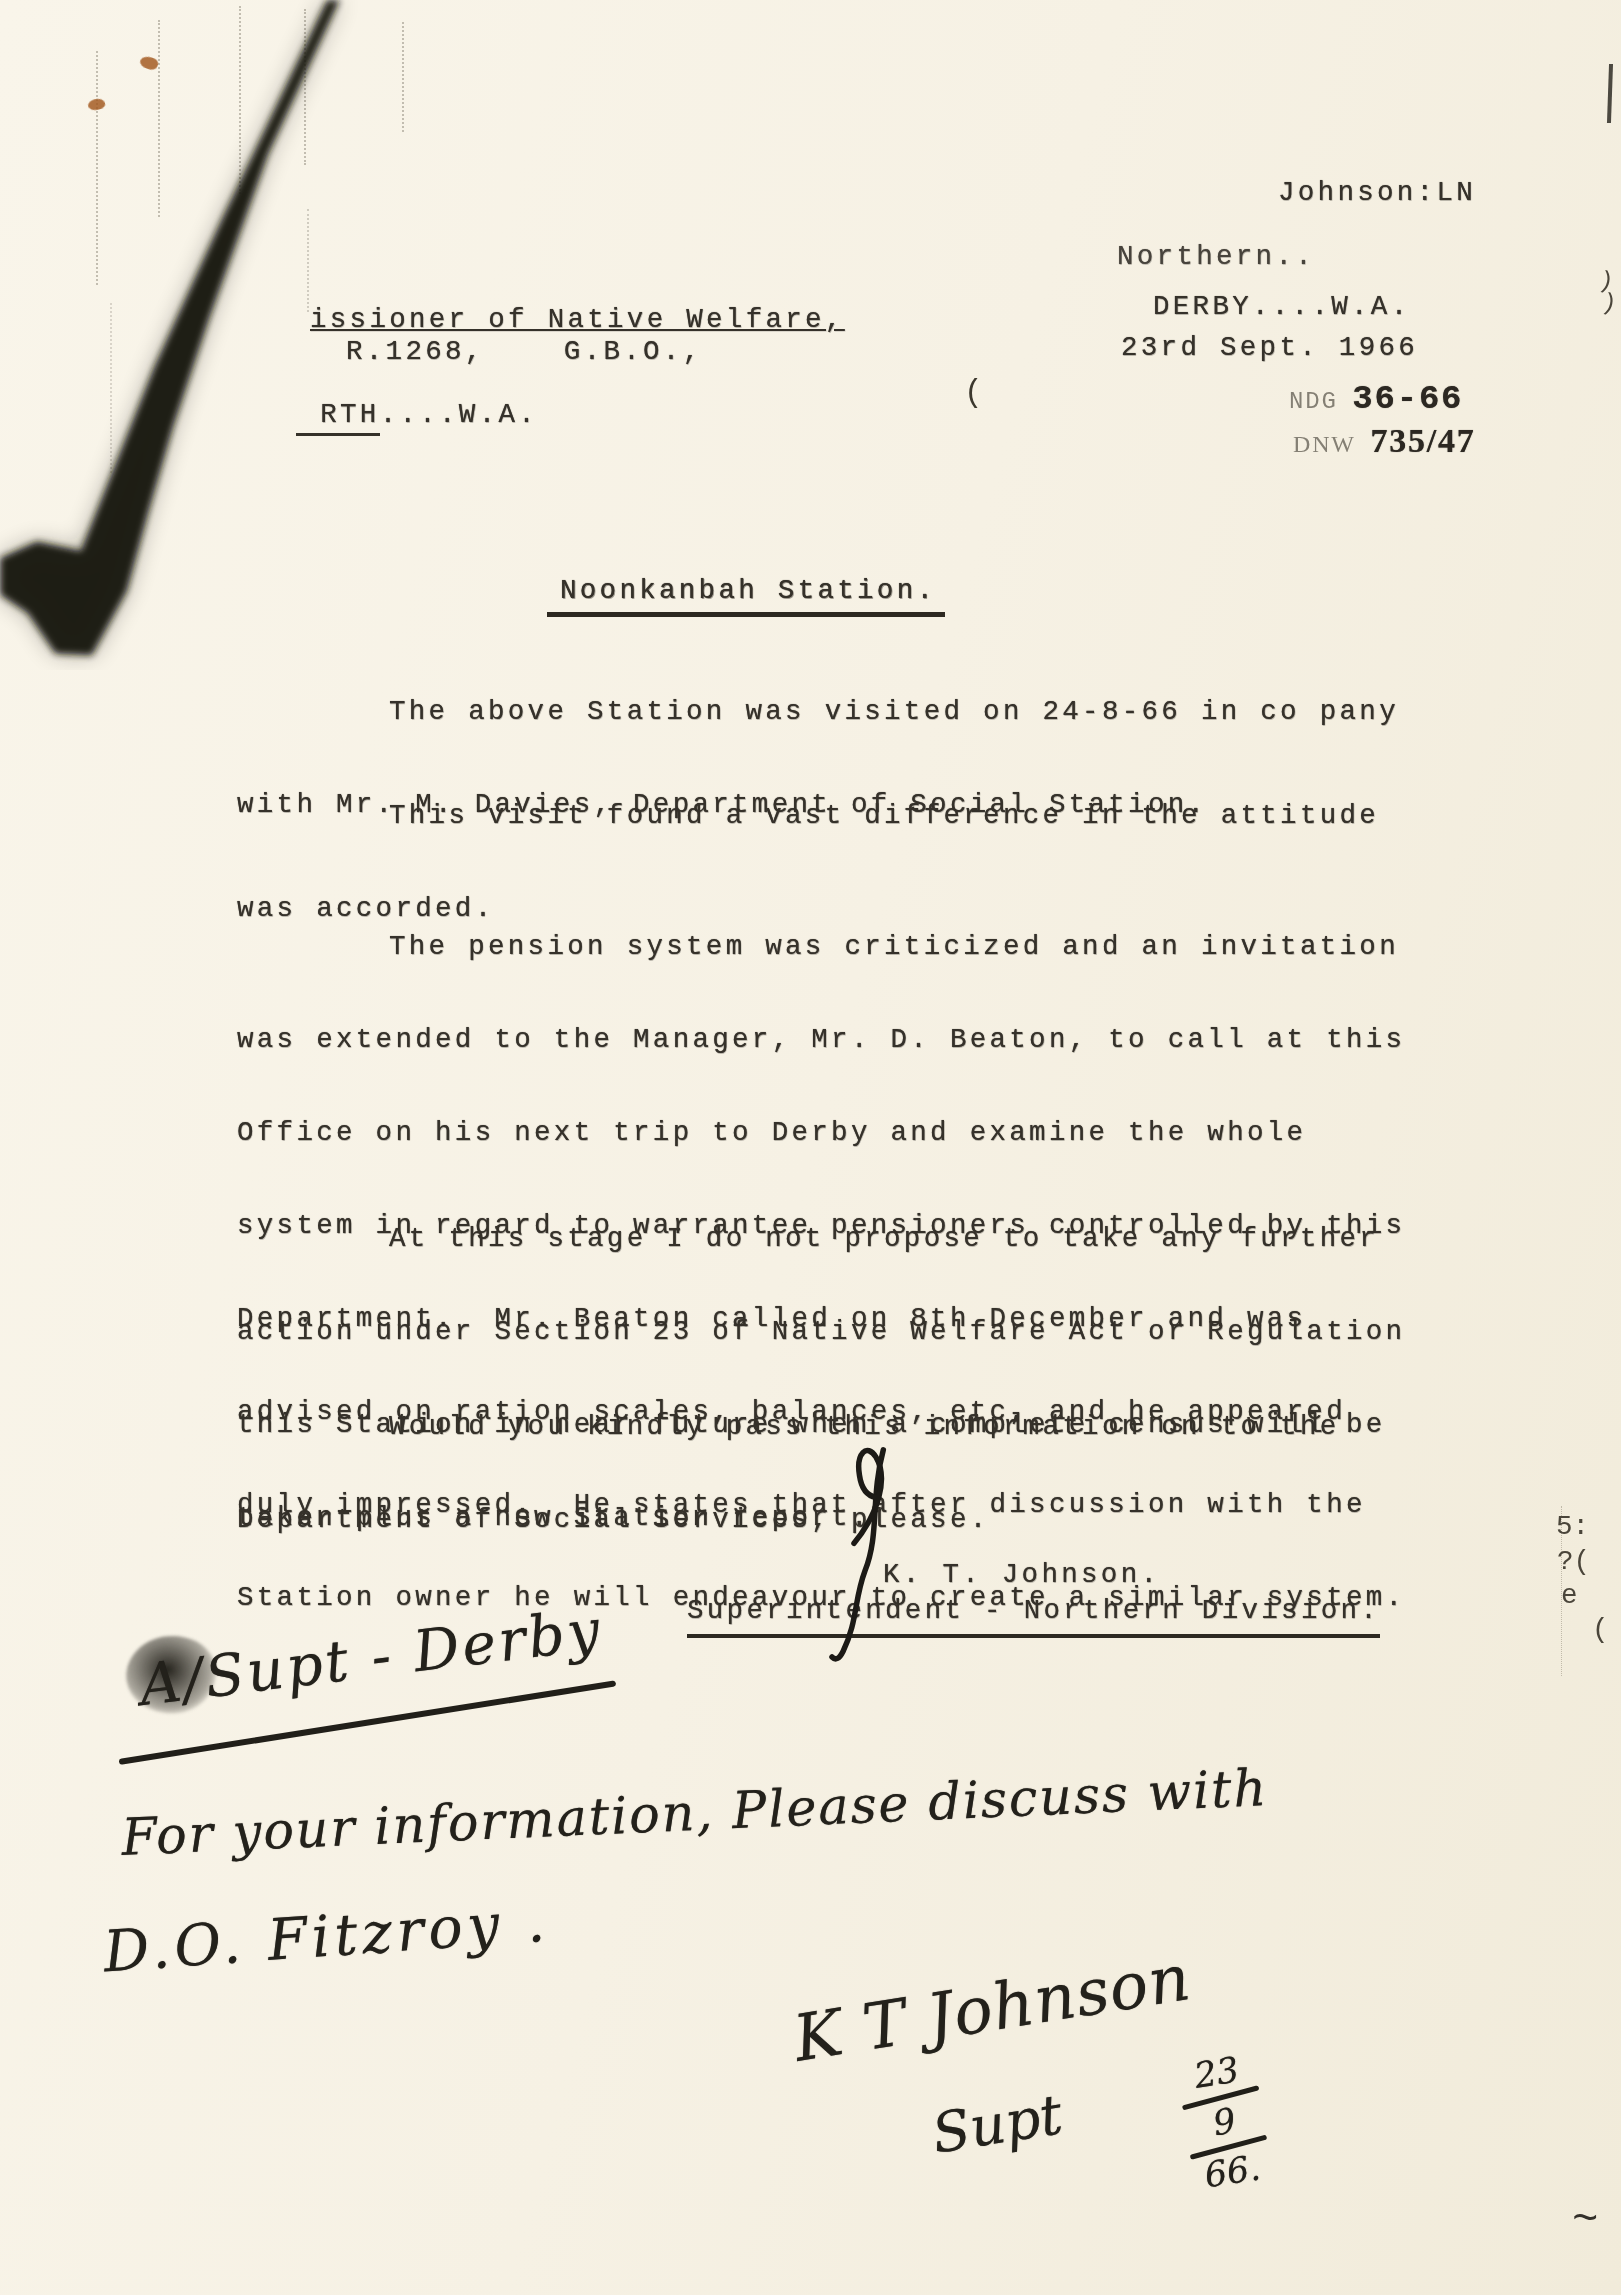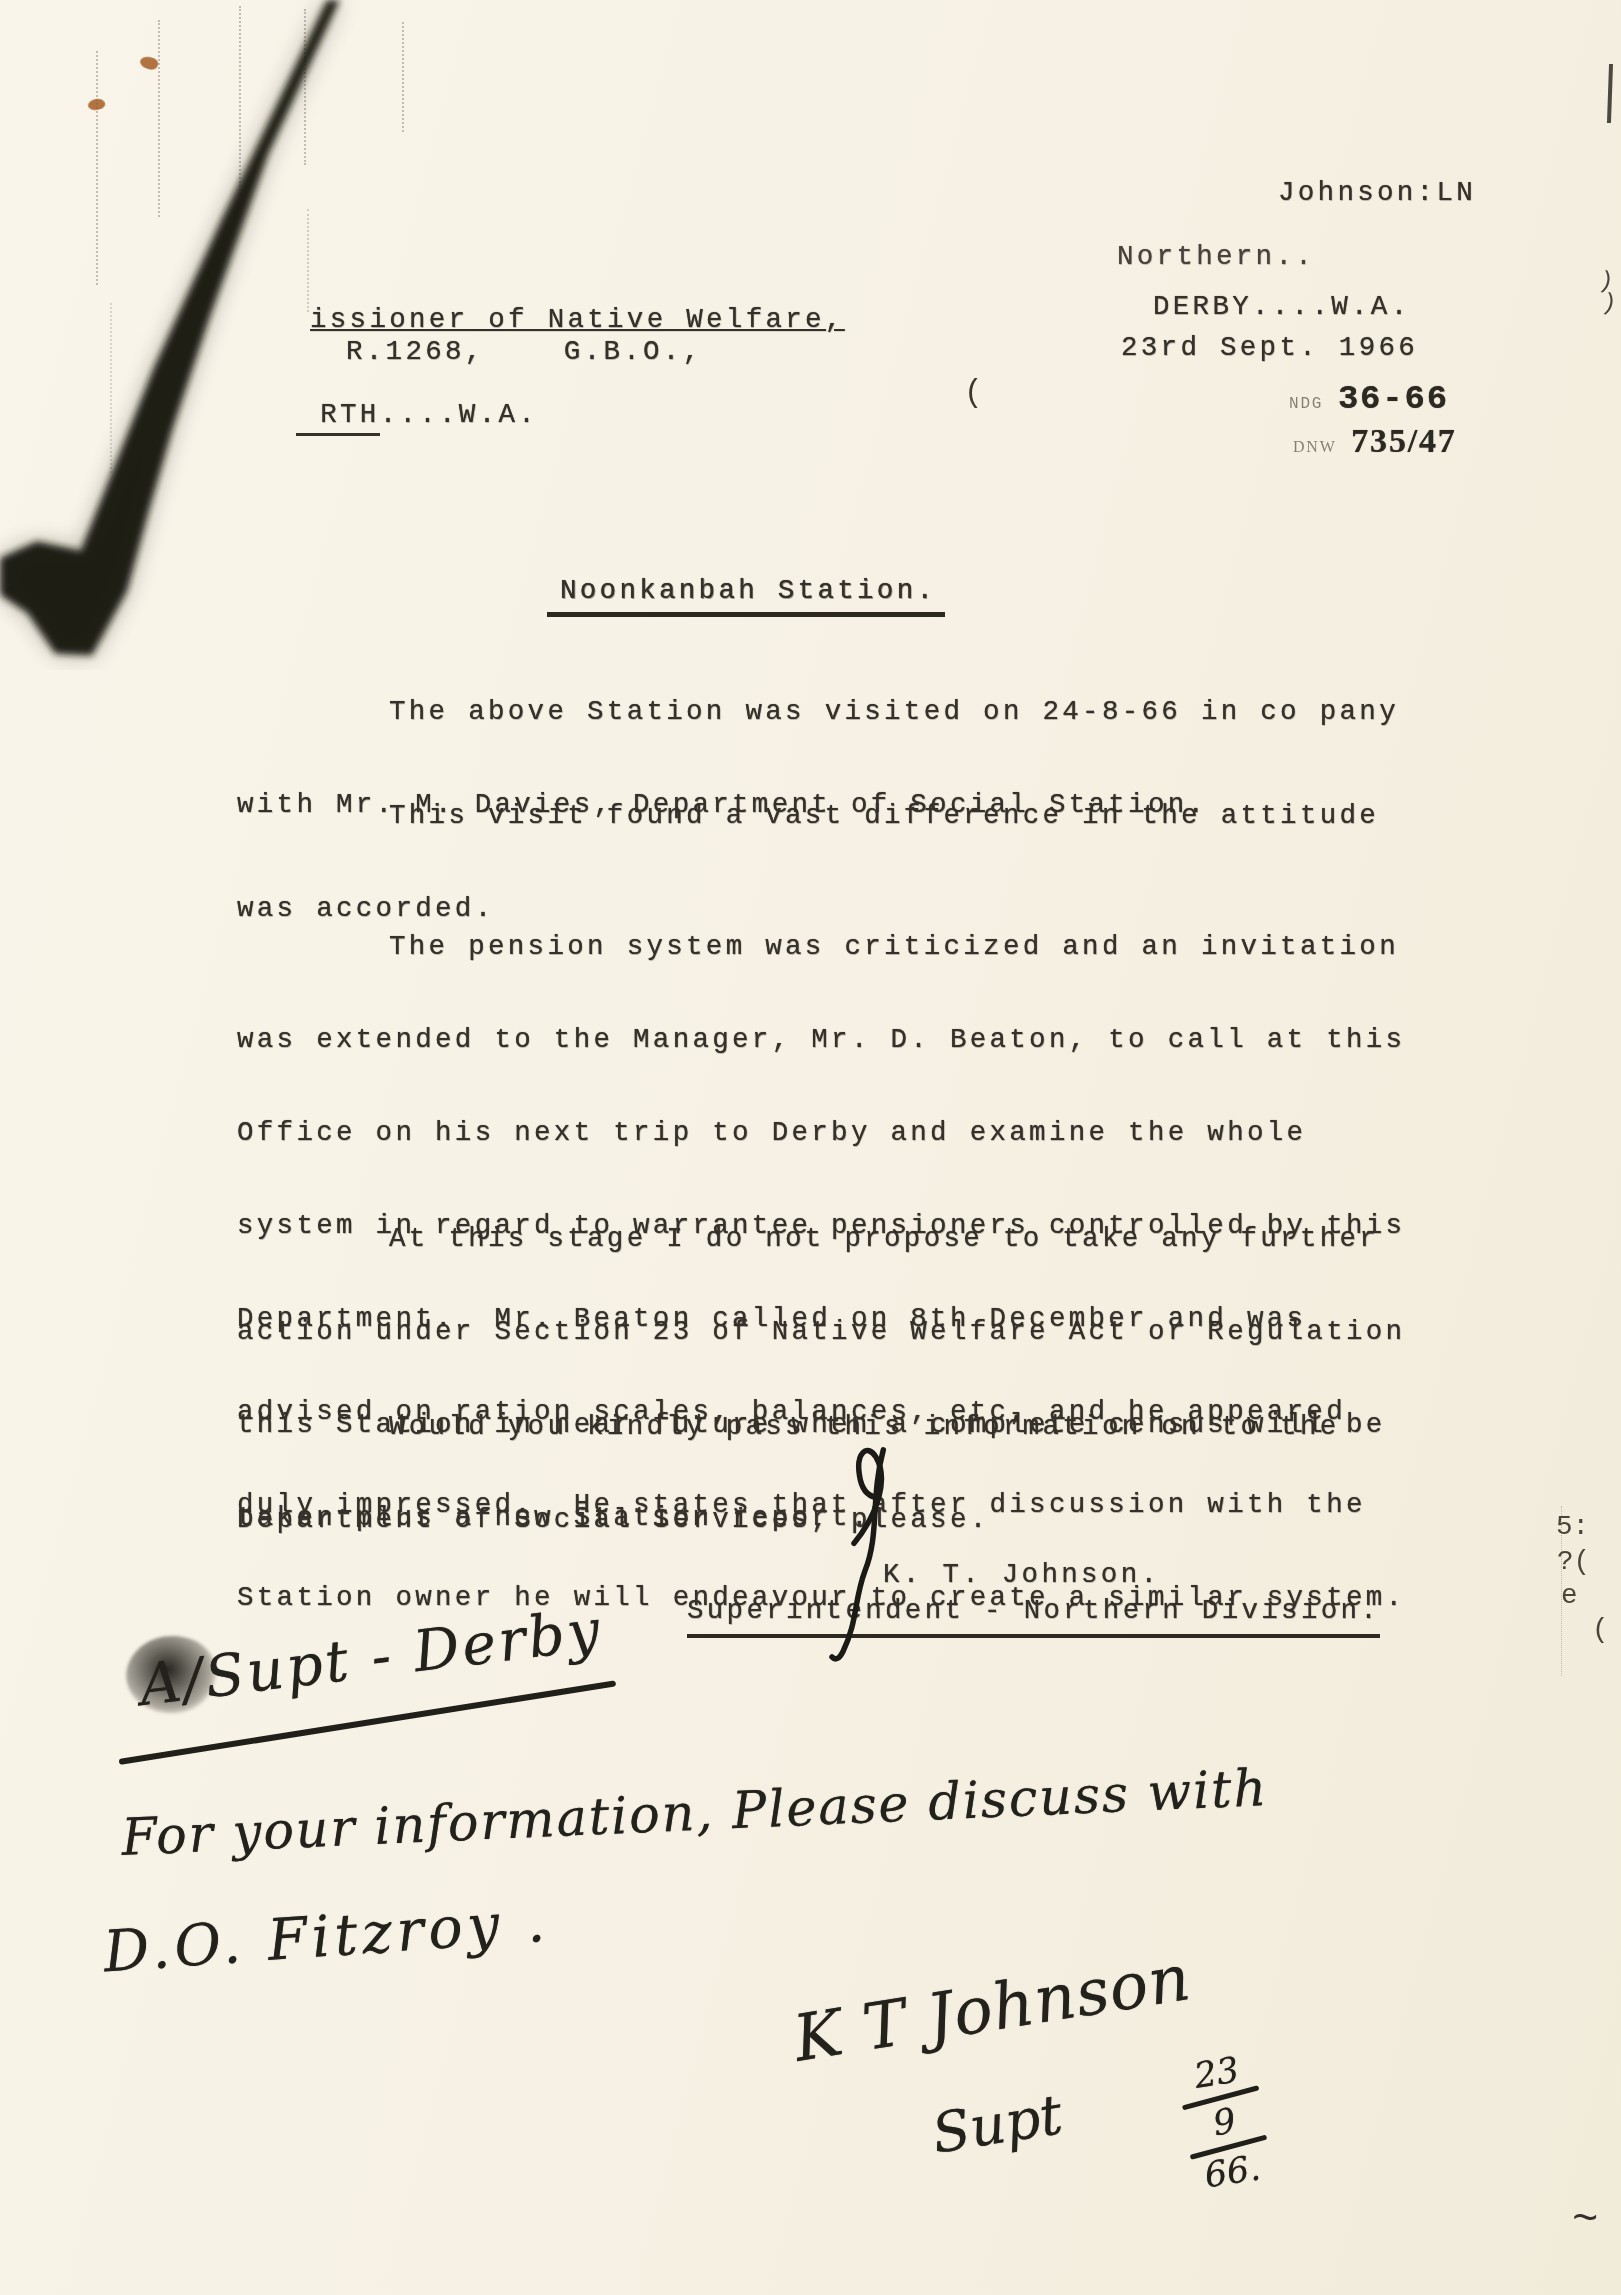--- a/index.html
+++ b/index.html
@@ -21,21 +21,21 @@
   .indent{text-indent:152px;}
   #p1{top:634px}#p2{top:738px}#p3{top:869px}#p4{top:1161px}#p5{top:1349px}
 
   #hdr-typist{left:1278px;top:177px;}
   #hdr-div{left:1117px;top:241px;opacity:.9;}
   #hdr-place{left:1119px;top:291px;margin-left:34px;}
   #hdr-date{left:1121px;top:332px;}
   .fileref{position:absolute;display:flex;align-items:baseline;gap:14.7px;}
   #file1{left:1289px;top:380px;}
   #file2{left:1293px;top:422px;font-family:Liberation Serif, serif;}
-  .fileref .pfx{font-size:16px;letter-spacing:1.8px;opacity:.6;color:#3a362c;}
+  .fileref .pfx{font-size:24px;letter-spacing:1.8px;opacity:.6;color:#3a362c;}
   .fileref .num{font-size:34px;font-weight:bold;letter-spacing:1.8px;color:#2c2822;
     text-shadow:0 0 0.9px rgba(44,40,34,.8);}
 
   #addr1{left:310px;top:304px;text-decoration:underline;}
   #addr2{left:346px;top:336px;}
   #addr3{left:241px;top:368px;}
   #addr3 .ul{border-bottom:3.7px solid #36322a;margin-left:-24px;padding-left:24px;padding-bottom:2.8px;}
 
   #subject{
     left:547px;top:575px;display:inline-block;

